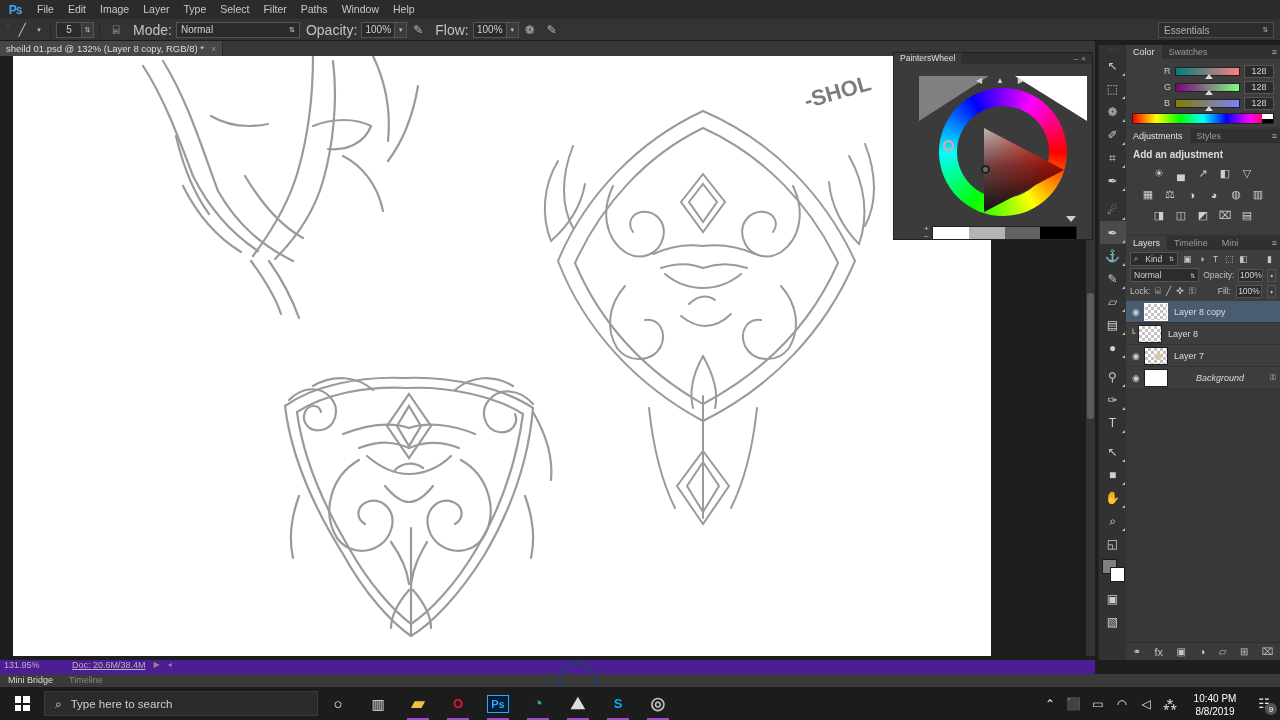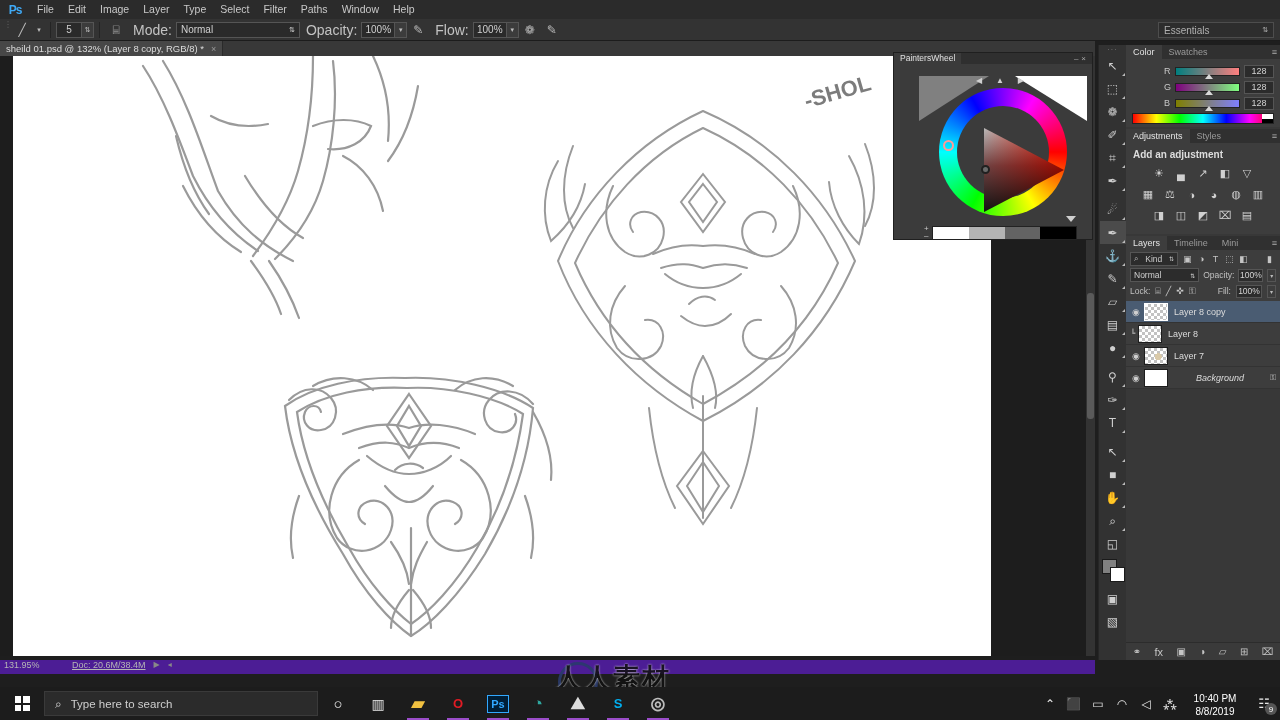--- a/index.html
+++ b/index.html
@@ -382,20 +382,24 @@
 
   </div>
 
   <div class="statusbar">
     <div class="sb-zoom">131.95%</div>
     <div class="sb-doc">Doc: 20.6M/38.4M</div>
     <div class="sb-arrow">▶</div>
     <div class="sb-arrow">◂</div>
   </div>
 
+  <div class="mbbar">
+    <div class="mb-tab">Mini Bridge</div>
+    <div class="mb-tab inactive">Timeline</div>
+  </div>
 
   <div class="tools">
     <div class="tools-grip">···</div>
     <div id="tool-list">
         <div class="tool">↖<span class="corner"></span></div>
         <div class="tool">⬚<span class="corner"></span></div>
         <div class="tool">❁<span class="corner"></span></div>
         <div class="tool">✐<span class="corner"></span></div>
         <div class="tool">⌗<span class="corner"></span></div>
         <div class="tool">✒<span class="corner"></span></div>
@@ -606,21 +610,20 @@
       <div class="pw-ramp" id="pw-ramp">
           <div style="background: rgb(255, 255, 255);"></div>
           <div style="background: rgb(180, 180, 180);"></div>
           <div style="background: rgb(99, 99, 99);"></div>
           <div style="background: rgb(0, 0, 0);"></div>
         </div>
     </div>
   </div>
 
   <div class="wm-circle"></div>
-  <div class="wm-bottom">人人素材</div>
 
   <div class="taskbar">
     <div class="tb-start">
       <div class="win-logo">
         <i></i>
           <i></i>
           <i></i>
           <i></i>
       </div>
     </div>

